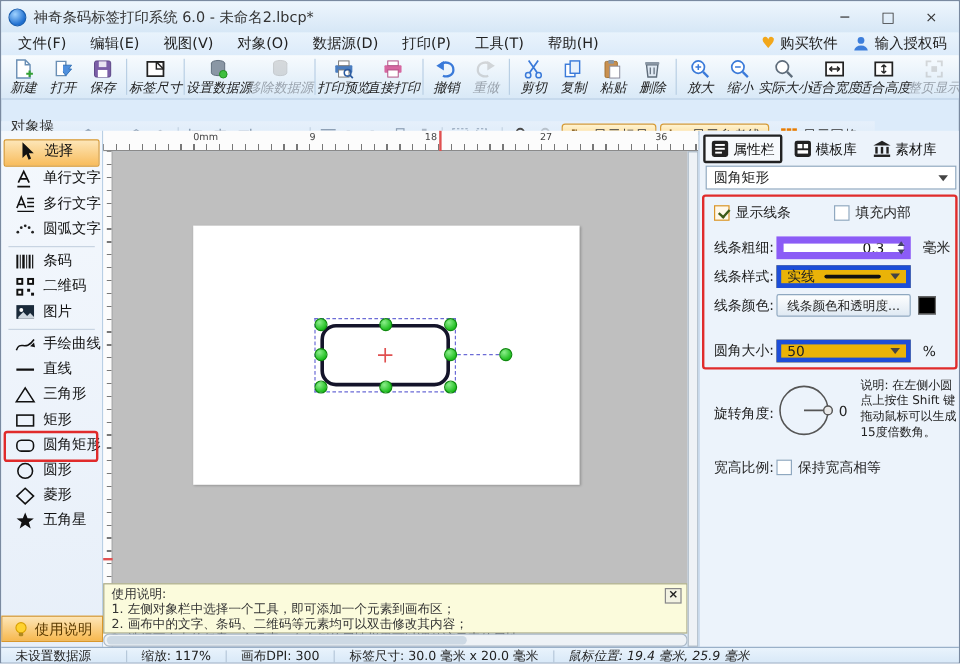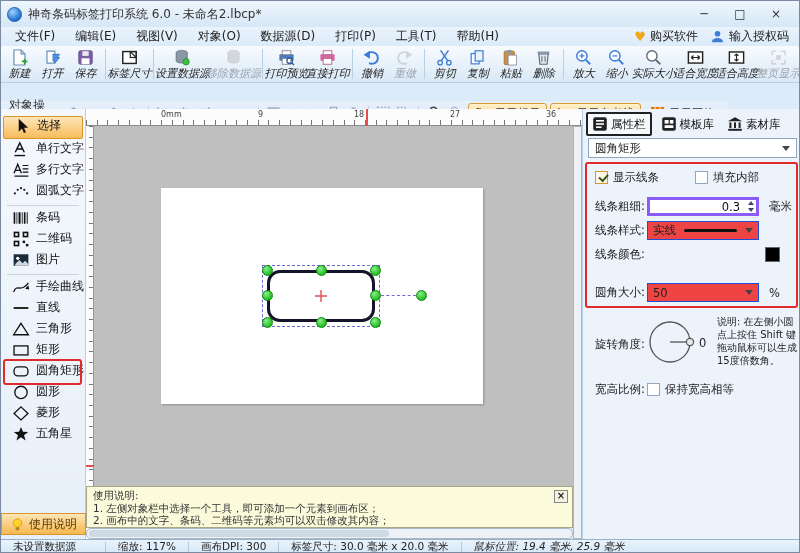--- a/index.html
+++ b/index.html
@@ -112,27 +112,27 @@
   .caret { width:0; height:0; border-left:4px solid transparent; border-right:4px solid transparent;
     border-top:5px solid #444; }
   .rp-row { position:absolute; left:0; width:219px; display:flex; align-items:center; }
   .rp-label { position:absolute; left:12px; color:#222; }
   .chk { width:13px; height:13px; border:1px solid #8fa8c0; background:#fff; flex:none; position:relative; }
   .chk.on { border-color:#d8952a; background:#fff8ea; }
   .chk.on::after { content:""; position:absolute; left:2.5px; top:2px; width:7px; height:4px;
     border-left:2px solid #3c5a18; border-bottom:2px solid #3c5a18; transform:rotate(-48deg); }
   .chkgrp { display:flex; align-items:center; gap:5px; position:absolute; }
   .rp-input { position:absolute; left:64px; width:112px; height:19px; background:#fff;
-    border:3px solid #8b5cf6; font:inherit; text-align:right; padding-right:16px; color:#111; }
+    border:6px solid #8b5cf6; font:inherit; text-align:right; padding-right:16px; color:#111; }
   .spin { position:absolute; left:162px; width:12px; height:17px; display:flex; flex-direction:column;
     align-items:center; justify-content:space-between; padding:3px 0; }
   .spin .up { width:0;height:0;border-left:3.5px solid transparent;border-right:3.5px solid transparent;border-bottom:4px solid #446; }
   .spin .dn { width:0;height:0;border-left:3.5px solid transparent;border-right:3.5px solid transparent;border-top:4px solid #446; }
-  .rp-select { position:absolute; left:64px; width:112px; height:19px; background:#ef4444;
-    border:1px solid #1d4ed8; display:flex; align-items:center; padding:0 5px; gap:4px; }
+  .rp-select { position:absolute; left:64px; width:112px; height:19px; background:#eab308;
+    border:4px solid #1d4ed8; display:flex; align-items:center; padding:0 5px; gap:4px; }
   .line-preview { flex:1; height:3px; background:#111; border-radius:2px; margin:0 4px; }
   .rp-btn { position:absolute; left:64px; width:112px; height:19px;
     background:linear-gradient(#fdfefe,#dfe9f3); border:1px solid #8fa8c0; border-radius:2px;
     display:flex; align-items:center; justify-content:center; font-size:10.5px; color:#222; white-space:nowrap; }
   .swatch { position:absolute; left:182px; width:15px; height:15px; border:1px solid #666; }
   .unit { position:absolute; left:186px; color:#222; }
   .rot-note { position:absolute; left:134px; top:0px; width:82px; font-size:10px; line-height:13px; color:#222; }
 
   
   .statusbar { position:absolute; left:0; top:538px; width:800px; height:15px;
@@ -709,20 +709,21 @@
       <span class="rp-label">线条样式:</span>
       <span class="rp-select">
         <span>实线</span>
         <span class="line-preview"></span>
         <span class="caret"></span>
       </span>
     </div>
 
     <div class="rp-row" style="top:136px;height:19px">
       <span class="rp-label">线条颜色:</span>
+      <span class="rp-btn">线条颜色和透明度...</span>
       <span class="swatch" style="background:#000"></span>
     </div>
 
     <div class="rp-row" style="top:174px;height:19px">
       <span class="rp-label">圆角大小:</span>
       <span class="rp-select">
         <span class="flex1">50</span>
         <span class="caret"></span>
       </span>
       <span class="unit">%</span>

